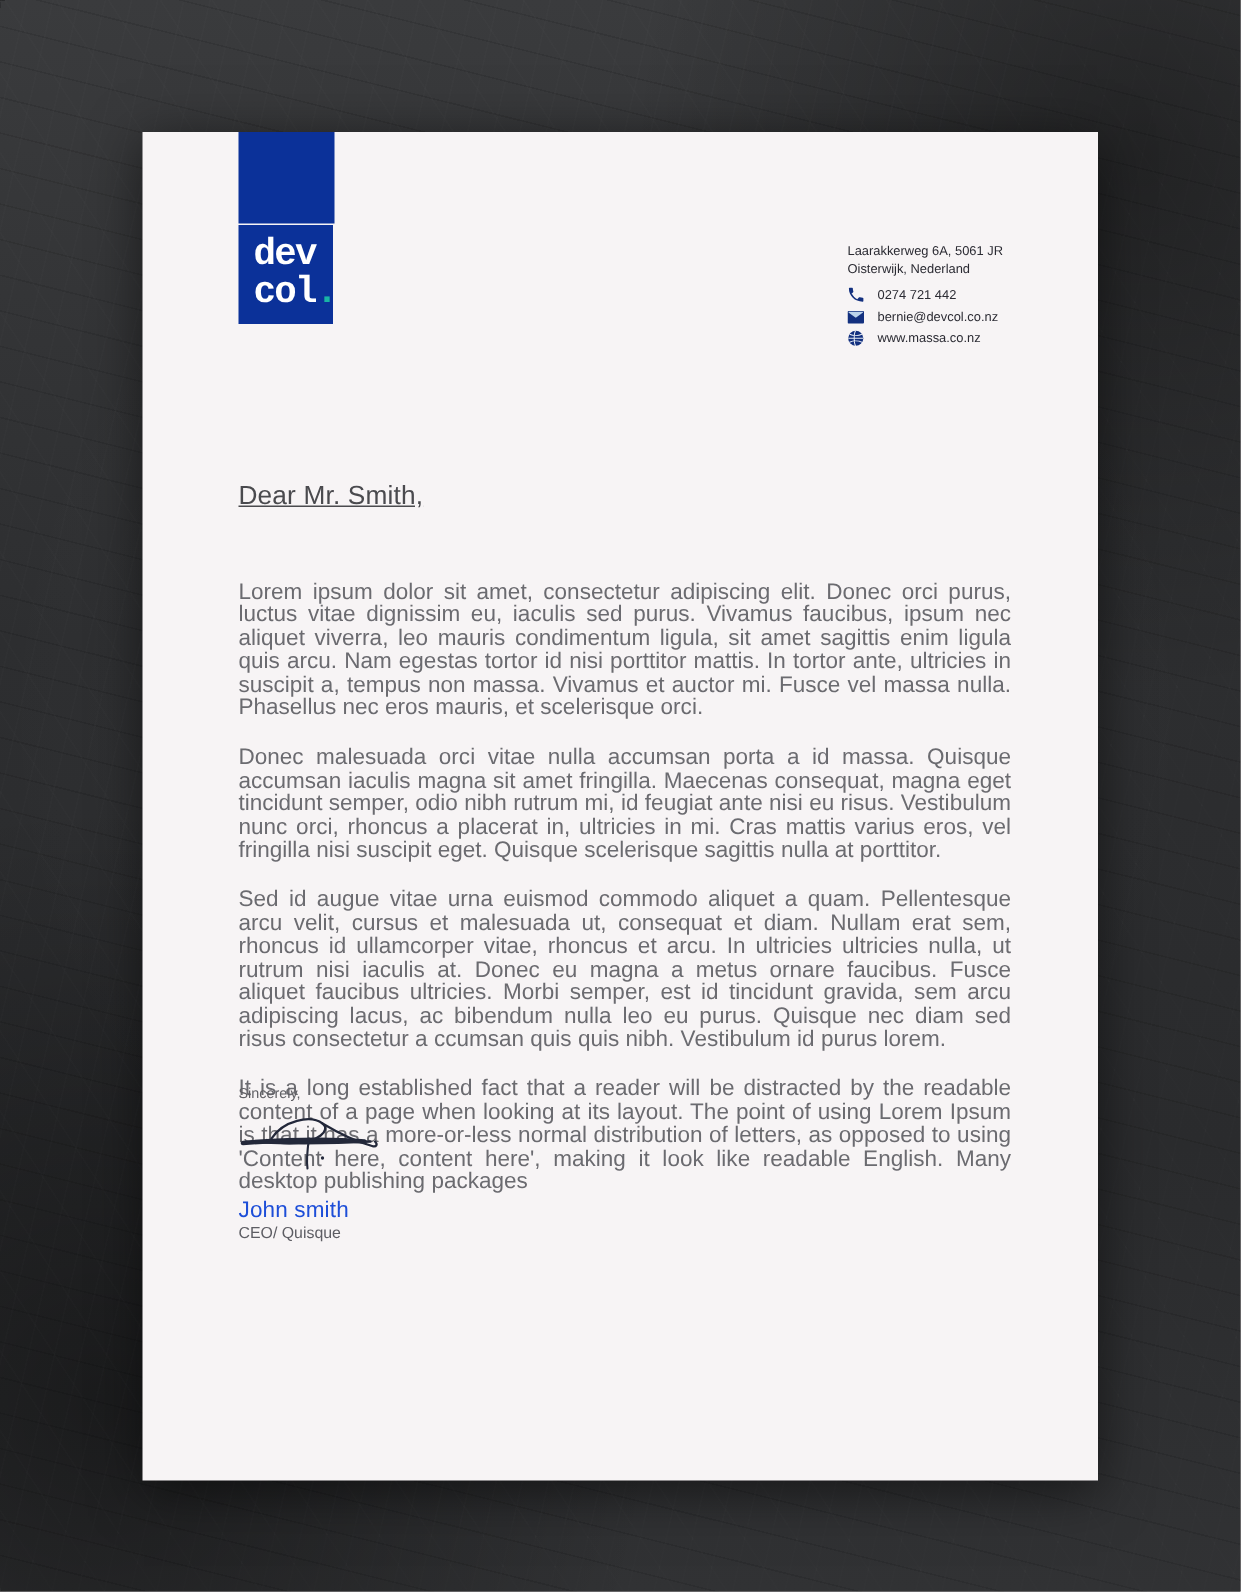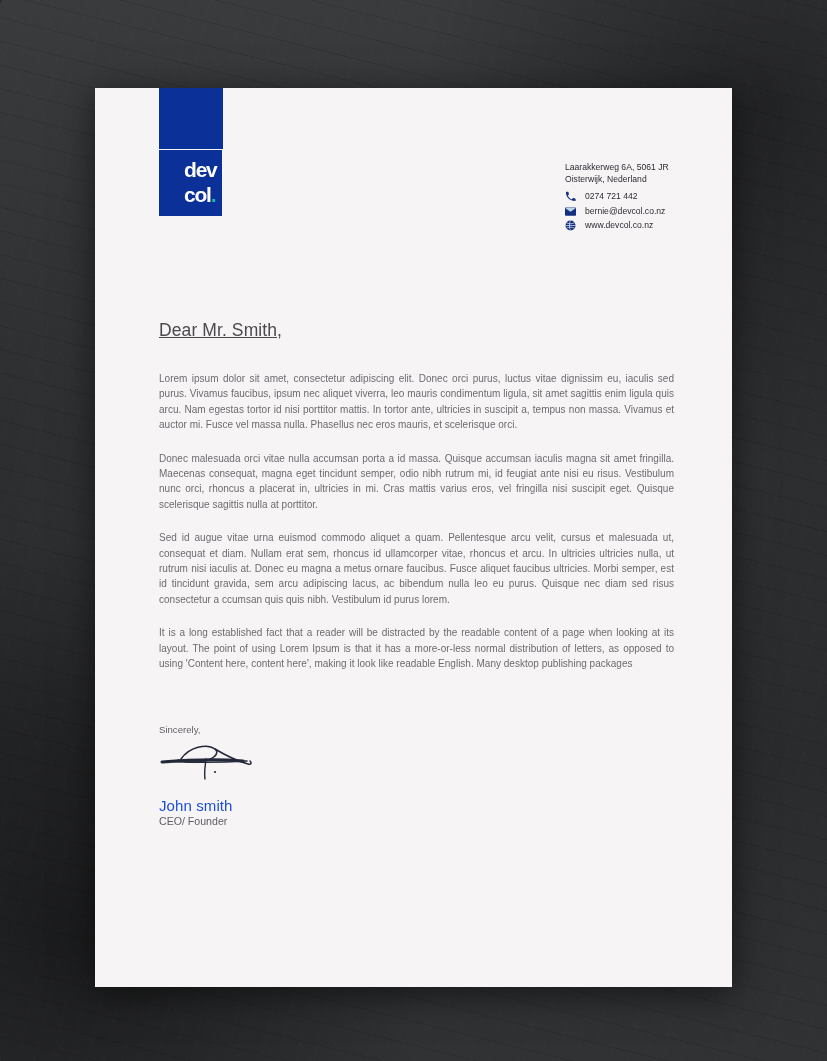--- a/index.html
+++ b/index.html
@@ -73,26 +73,26 @@
   }
   .logo-block-bottom {
     margin-top: 1px;
     width: 63px;
     height: 66px;
     background: #0b3199;
     position: relative;
   }
   .logo-wordmark {
     position: absolute;
-    left: 25px;
+    left: 10px;
     top: 7px;
     color: #ffffff;
-    font-family: Liberation Sans, sans-serif;
+    font-family: Liberation Mono, monospace;
     font-weight: bold;
-    font-size: 21px;
+    font-size: 25px;
     line-height: 25px;
     letter-spacing: -1.2px;
   }
   .logo-wordmark .dot { color: #19b5a5; }
 
   .logo-tagline {
     position: absolute;
     left: 160px;
     top: 76px;
     color: #141414;
@@ -141,22 +141,22 @@
     letter-spacing: .1px;
     text-decoration: underline;
   }
   .letter-body {
     position: absolute;
     left: 64px;
     top: 283px;
     width: 515px;
   }
   .letter-body p {
-    margin: 0 0 18px 0;
-    font-size: 10px;
+    margin: 16px 0 18px 0;
+    font-size: 15px;
     line-height: 15.4px;
     color: #6b6b70;
     text-align: justify;
     letter-spacing: .01px;
   }
   .letter-body p:last-child { margin-bottom: 0; }
 
   
   .signoff {
     position: absolute;
@@ -230,21 +230,21 @@
         <span class="val">bernie@devcol.co.nz</span>
       </div>
 
       <div class="row">
         <span class="ico">
           <svg width="11" height="11" viewBox="0 0 24 24">
             <circle cx="12" cy="12" r="11" fill="#13307f"></circle>
             <path d="M12 1c-3 3.4-3 18.6 0 22M1 12h22M3 6.3c5 2.4 13 2.4 18 0M3 17.7c5-2.4 13-2.4 18 0" stroke="#e8eef7" stroke-width="1.5" fill="none"></path>
           </svg>
         </span>
-        <span class="val">www.devcol.co.nz</span>
+        <span class="val">www.massa.co.nz</span>
       </div>
     </div>
   </div>
 
   <div class="salutation">Dear Mr. Smith,</div>
 
   <div class="letter-body">
     <p>Lorem ipsum dolor sit amet, consectetur adipiscing elit. Donec orci purus, luctus vitae dignissim eu, iaculis sed purus. Vivamus faucibus, ipsum nec aliquet viverra, leo mauris condimentum ligula, sit amet sagittis enim ligula quis arcu. Nam egestas tortor id nisi porttitor mattis. In tortor ante, ultricies in suscipit a, tempus non massa. Vivamus et auctor mi. Fusce vel massa nulla. Phasellus nec eros mauris, et scelerisque orci.</p>
     <p>Donec malesuada orci vitae nulla accumsan porta a id massa. Quisque accumsan iaculis magna sit amet fringilla. Maecenas consequat, magna eget tincidunt semper, odio nibh rutrum mi, id feugiat ante nisi eu risus. Vestibulum nunc orci, rhoncus a placerat in, ultricies in mi. Cras mattis varius eros, vel fringilla nisi suscipit eget. Quisque scelerisque sagittis nulla at porttitor.</p>
     <p>Sed id augue vitae urna euismod commodo aliquet a quam. Pellentesque arcu velit, cursus et malesuada ut, consequat et diam. Nullam erat sem, rhoncus id ullamcorper vitae, rhoncus et arcu. In ultricies ultricies nulla, ut rutrum nisi iaculis at. Donec eu magna a metus ornare faucibus. Fusce aliquet faucibus ultricies. Morbi semper, est id tincidunt gravida, sem arcu adipiscing lacus, ac bibendum nulla leo eu purus. Quisque nec diam sed risus consectetur a ccumsan quis quis nibh. Vestibulum id purus lorem.</p>
@@ -259,16 +259,16 @@
         <path d="M3 23 C 28 21, 60 20, 84 22" stroke-width="3.1"></path>
         <path d="M8 22.5 C 34 23.5, 62 23.5, 88 22" stroke-width="1.6"></path>
         <path d="M22 20 C 30 8, 48 4, 56 10 C 62 15, 52 22, 40 23 C 30 24, 22 22, 19 21" stroke-width="1.5"></path>
         <path d="M56 10 C 66 16, 78 22, 89 25 C 92 26, 93 24, 91 22" stroke-width="1.5"></path>
         <path d="M47 20 C 46 27, 45 34, 46 40" stroke-width="1.4"></path>
       </g>
       <circle cx="56" cy="33" r="1.1" fill="#23283a"></circle>
     </svg>
 
     <div class="name">John smith</div>
-    <div class="role">CEO/ Founder</div>
+    <div class="role">CEO/ Quisque</div>
   </div>
 
 </div>
 
 </body></html>

